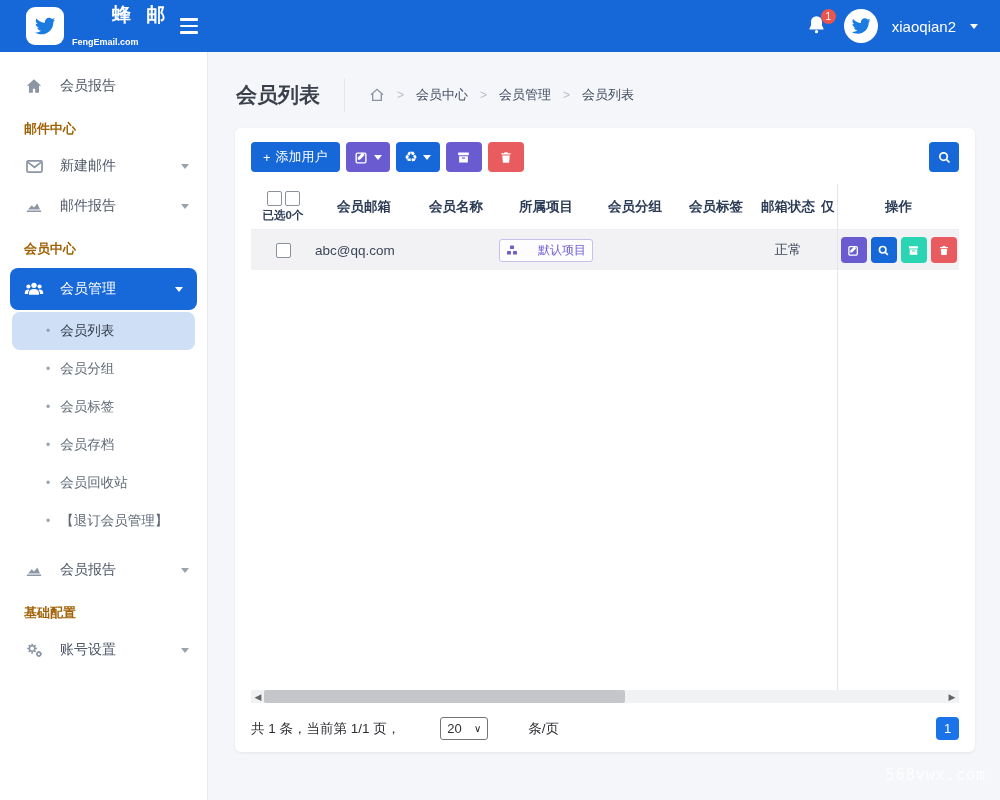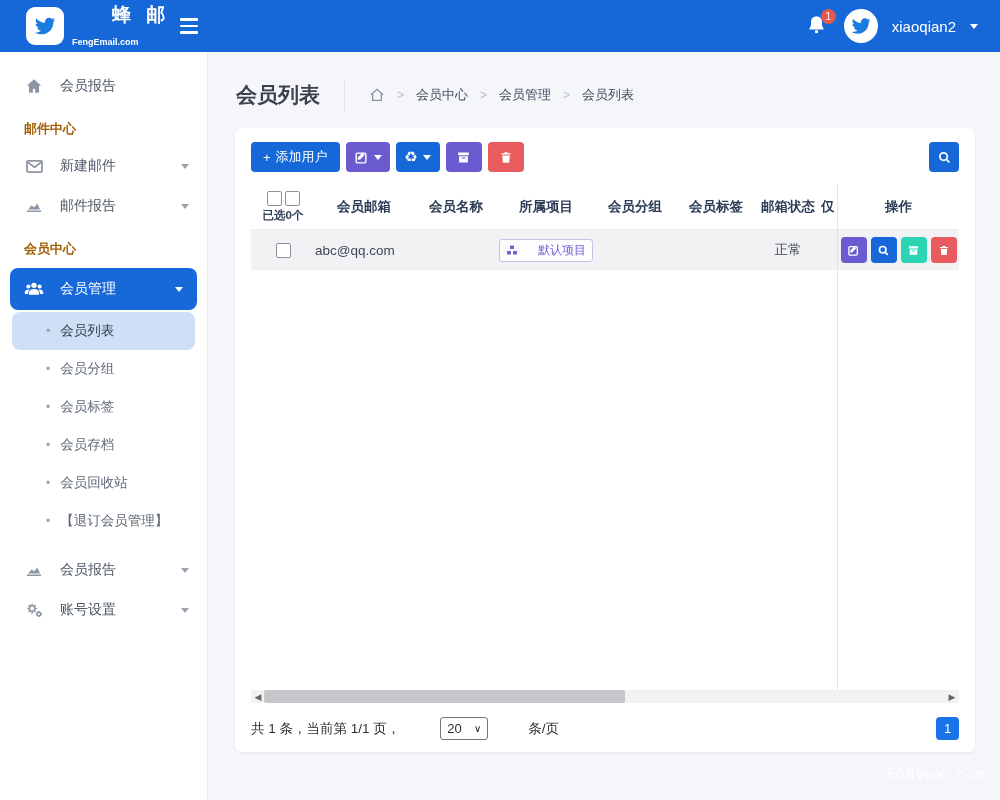--- a/index.html
+++ b/index.html
@@ -212,20 +212,21 @@
     <div class="side-item" style="margin-top:10px;">
       <span class="s-icon">
           <svg width="18" height="18" viewBox="0 0 24 24" fill="currentColor">
             <path d="M2.5 20h19v-2h-19zM4 16.5h16l-3.5-8-4.5 5.5-3-3z"></path>
           </svg>
         </span>
       <span>会员报告</span>
       <span class="caret s-caret"></span>
     </div>
 
+    <div class="side-section">基础配置</div>
 
     <div class="side-item">
       <span class="s-icon">
           <svg width="19" height="19" viewBox="0 0 24 24" fill="none" stroke="currentColor" stroke-width="2">
             <circle cx="9" cy="9.5" r="3.4"></circle>
             <path d="M9 3.4v2.2M9 13.9v2.2M2.9 9.5h2.2M12.9 9.5h2.2M4.7 5.2l1.5 1.5M11.8 12.3l1.5 1.5M4.7 13.8l1.5-1.5M11.8 6.7l1.5-1.5"></path>
             <circle cx="17.5" cy="16.5" r="2.4"></circle>
             <path d="M17.5 12.9v1.3M17.5 18.8v1.3M13.9 16.5h1.3M19.8 16.5h1.3"></path>
           </svg>
         </span>

